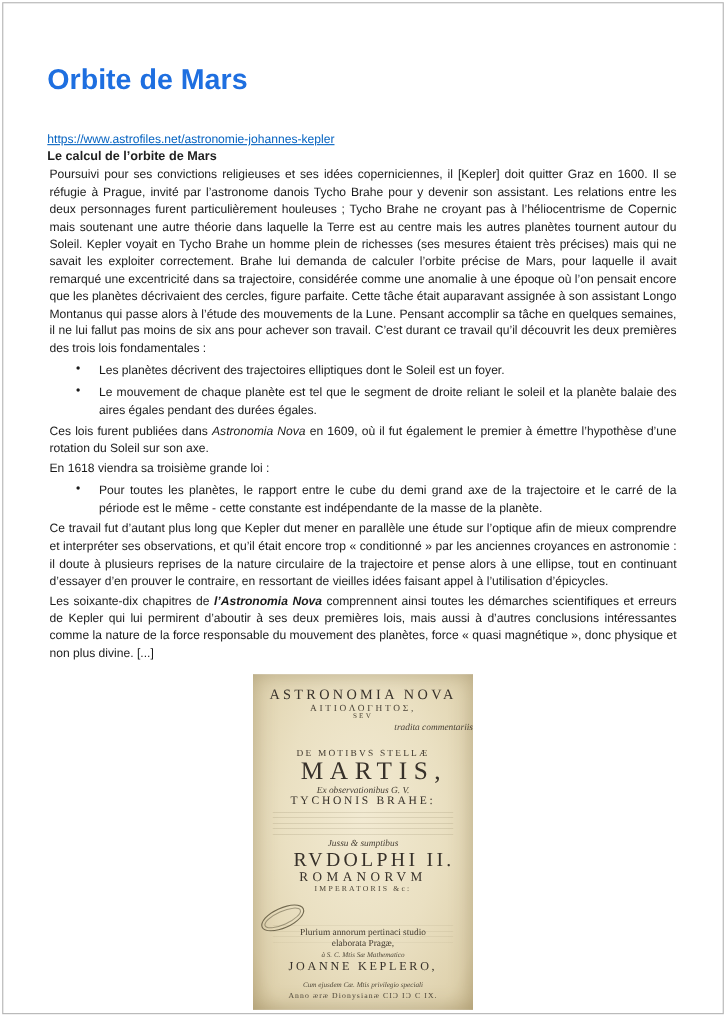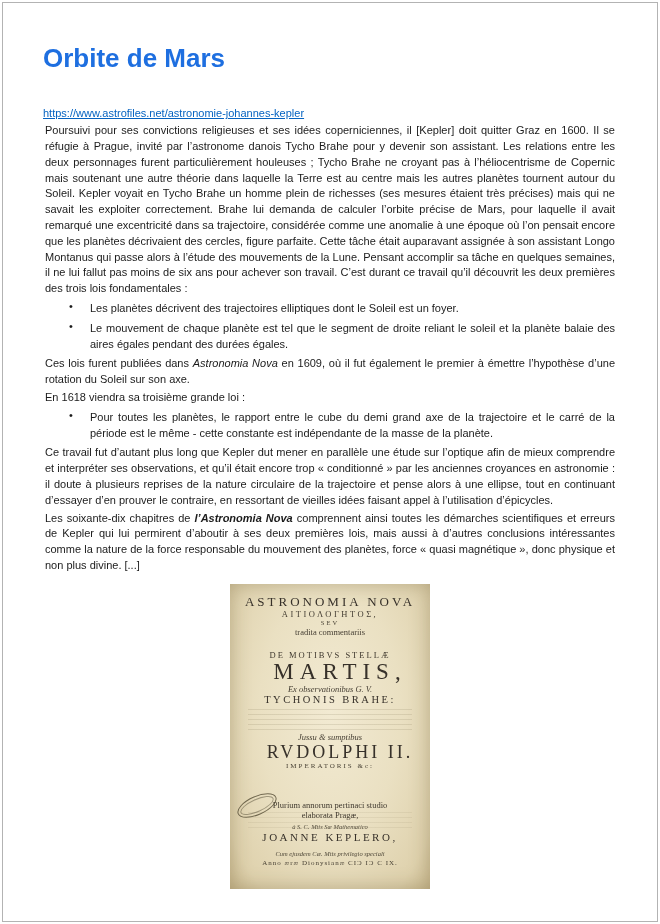--- a/index.html
+++ b/index.html
@@ -10,21 +10,21 @@
   }
   .page-frame {
     position: absolute; inset: 2px;
     border: 1px solid #b3b3b3;
     background: #ffffff;
     overflow: hidden;
   }
   .content { padding: 40px 40px 0 40px; }
 
   .doc-title {
-    margin: 0 0 29px 0;
+    margin: 14px 0 29px 0;
     font-size: 26px; font-weight: 700; line-height: 1.2;
     color: #1e6fe0;
     letter-spacing: 0px;
   }
   .source-link {
     display: inline-block;
     font-size: 11px; line-height: 15px;
     color: #0563c1; text-decoration: underline;
     cursor: pointer;
   }
@@ -57,21 +57,21 @@
     text-align: center;
     overflow: hidden;
     padding-top: 11px;
     box-sizing: border-box;
   }
   .book-plate div { white-space: nowrap; }
   .bl-title      { font-size: 13px;  line-height: 14px; letter-spacing: 3px; }
   .bl-greek      { font-size: 8.5px; line-height: 10px; letter-spacing: 2.5px; color: #453e33; }
   .bl-seu        { font-size: 6.5px; line-height: 8px;  letter-spacing: 2px; color: #4a4336; }
   .bl-physica    { font-size: 11.5px;line-height: 13px; letter-spacing: 1.5px; }
-  .bl-tradita    { font-size: 8.5px; line-height: 10px; color: #453e33; }
+  .bl-tradita    { font-size: 8.5px; line-height: 10px; font-style: italic; color: #453e33; text-align: right; }
   .bl-demotibus  { font-size: 8.5px; line-height: 10px; letter-spacing: 2px; margin-top: 13px; color: #3f382e; }
   .bl-martis     { font-size: 23px;  line-height: 24px; letter-spacing: 6px; margin-left: 20px; }
   .bl-exobs      { font-size: 8.5px; line-height: 10px; font-style: italic; color: #453e33; }
   .bl-tychonis   { font-size: 10.5px;line-height: 12px; letter-spacing: 2.5px; }
   .bl-jussu      { font-size: 8.5px; line-height: 10px; font-style: italic; margin-top: 26px; color: #453e33; }
   .bl-rudolphi   { font-size: 18px;  line-height: 20px; letter-spacing: 3px; padding-left: 20px; }
   .bl-romanorum  { font-size: 12px;  line-height: 13px; letter-spacing: 4px; }
   .bl-imperatoris{ font-size: 7px;   line-height: 9px;  letter-spacing: 2px; color: #4a4336; }
   .bl-plurium    { font-size: 8.5px; line-height: 10px; margin-top: 29px; color: #3f382e; }
   .bl-elaborata  { font-size: 8.5px; line-height: 10px; color: #3f382e; }
@@ -105,20 +105,21 @@
 </head>
 <body>
 
 <div class="page-frame">
   <div class="content">
 
     <h1 class="doc-title">Orbite de Mars</h1>
 
     <a class="source-link">https://www.astrofiles.net/astronomie-johannes-kepler</a>
 
+    <h2 class="section-heading">Le calcul de l’orbite de Mars</h2>
 
     <p class="body-text">Poursuivi pour ses convictions religieuses et ses idées coperniciennes, il [Kepler] doit quitter Graz en 1600. Il se réfugie à Prague, invité par l’astronome danois Tycho Brahe pour y devenir son assistant. Les relations entre les deux personnages furent particulièrement houleuses ; Tycho Brahe ne croyant pas à l’héliocentrisme de Copernic mais soutenant une autre théorie dans laquelle la Terre est au centre mais les autres planètes tournent autour du Soleil. Kepler voyait en Tycho Brahe un homme plein de richesses (ses mesures étaient très précises) mais qui ne savait les exploiter correctement. Brahe lui demanda de calculer l’orbite précise de Mars, pour laquelle il avait remarqué une excentricité dans sa trajectoire, considérée comme une anomalie à une époque où l’on pensait encore que les planètes décrivaient des cercles, figure parfaite. Cette tâche était auparavant assignée à son assistant Longo Montanus qui passe alors à l’étude des mouvements de la Lune. Pensant accomplir sa tâche en quelques semaines, il ne lui fallut pas moins de six ans pour achever son travail. C’est durant ce travail qu’il découvrit les deux premières des trois lois fondamentales :</p>
 
     <div class="bullet-row">
       <span class="bullet-marker">•</span>
       <div class="body-text bullet-text">Les planètes décrivent des trajectoires elliptiques dont le Soleil est un foyer.</div>
     </div>
     <div class="bullet-row">
       <span class="bullet-marker">•</span>
       <div class="body-text bullet-text">Le mouvement de chaque planète est tel que le segment de droite reliant le soleil et la planète balaie des aires égales pendant des durées égales.</div>
@@ -141,20 +142,21 @@
       <div class="bl-title">ASTRONOMIA NOVA</div>
       <div class="bl-greek">ΑΙΤΙΟΛΟΓΗΤΟΣ,</div>
       <div class="bl-seu">SEV</div>
       <div class="bl-tradita">tradita commentariis</div>
       <div class="bl-demotibus">DE MOTIBVS STELLÆ</div>
       <div class="bl-martis">MARTIS,</div>
       <div class="bl-exobs">Ex observationibus G. V.</div>
       <div class="bl-tychonis">TYCHONIS BRAHE:</div>
       <div class="bl-jussu">Jussu &amp; sumptibus</div>
       <div class="bl-rudolphi">RVDOLPHI II.</div>
+      <div class="bl-romanorum">ROMANORVM</div>
       <div class="bl-imperatoris">IMPERATORIS &amp;c:</div>
       <div class="bl-plurium">Plurium annorum pertinaci studio</div>
       <div class="bl-elaborata">elaborata Pragæ,</div>
       <div class="bl-mathematico">à S. C. Mtis Sæ Mathematico</div>
       <div class="bl-joanne">JOANNE KEPLERO,</div>
       <div class="bl-privilegio">Cum ejusdem Cæ. Mtis privilegio speciali</div>
       <div class="bl-anno">Anno æræ Dionysianæ CIƆ IƆ C IX.</div>
 
       <div class="show-through"></div>
       <div class="show-through lower"></div>

